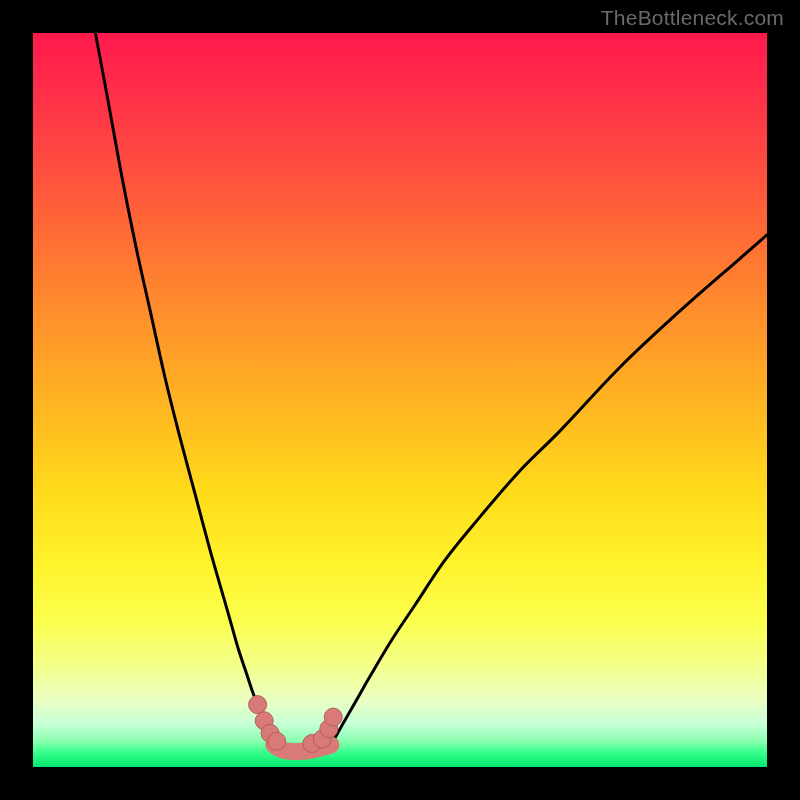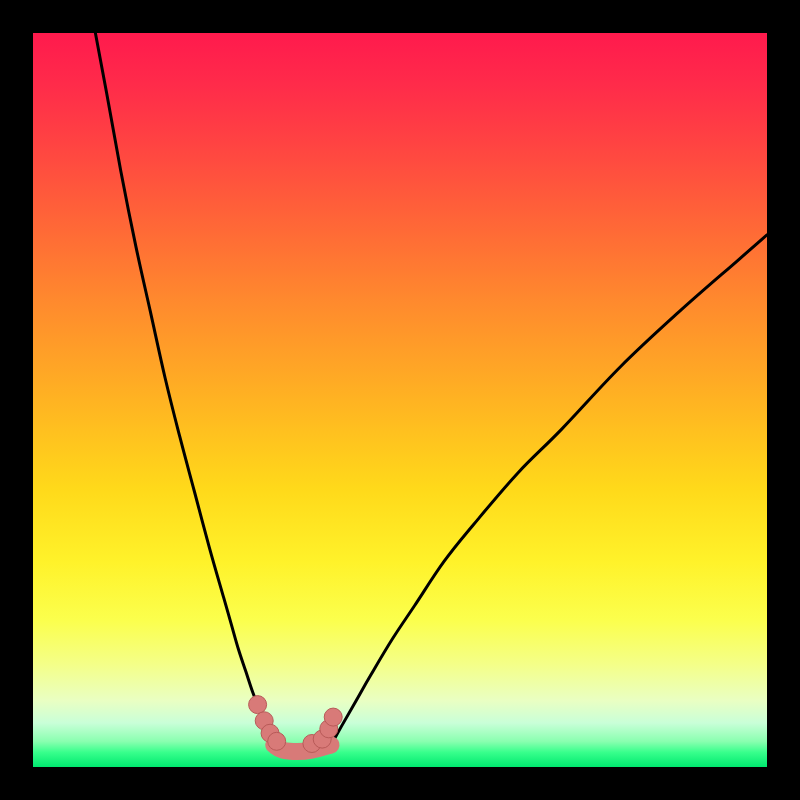--- a/index.html
+++ b/index.html
@@ -79,13 +79,14 @@
           <circle cx="237.08" cy="700.24" r="9" fill="#d87a78" stroke="#b85a58" stroke-width="1"></circle>
           <circle cx="243.69" cy="708.31" r="9" fill="#d87a78" stroke="#b85a58" stroke-width="1"></circle>
           <circle cx="278.92" cy="710.51" r="9" fill="#d87a78" stroke="#b85a58" stroke-width="1"></circle>
           <circle cx="289.20" cy="706.11" r="9" fill="#d87a78" stroke="#b85a58" stroke-width="1"></circle>
           <circle cx="295.80" cy="695.83" r="9" fill="#d87a78" stroke="#b85a58" stroke-width="1"></circle>
           <circle cx="300.21" cy="684.09" r="9" fill="#d87a78" stroke="#b85a58" stroke-width="1"></circle>
         </g>
     </svg>
   </div>
 
+  <div class="watermark">TheBottleneck.com</div>
 </div>
 
 </body></html>

